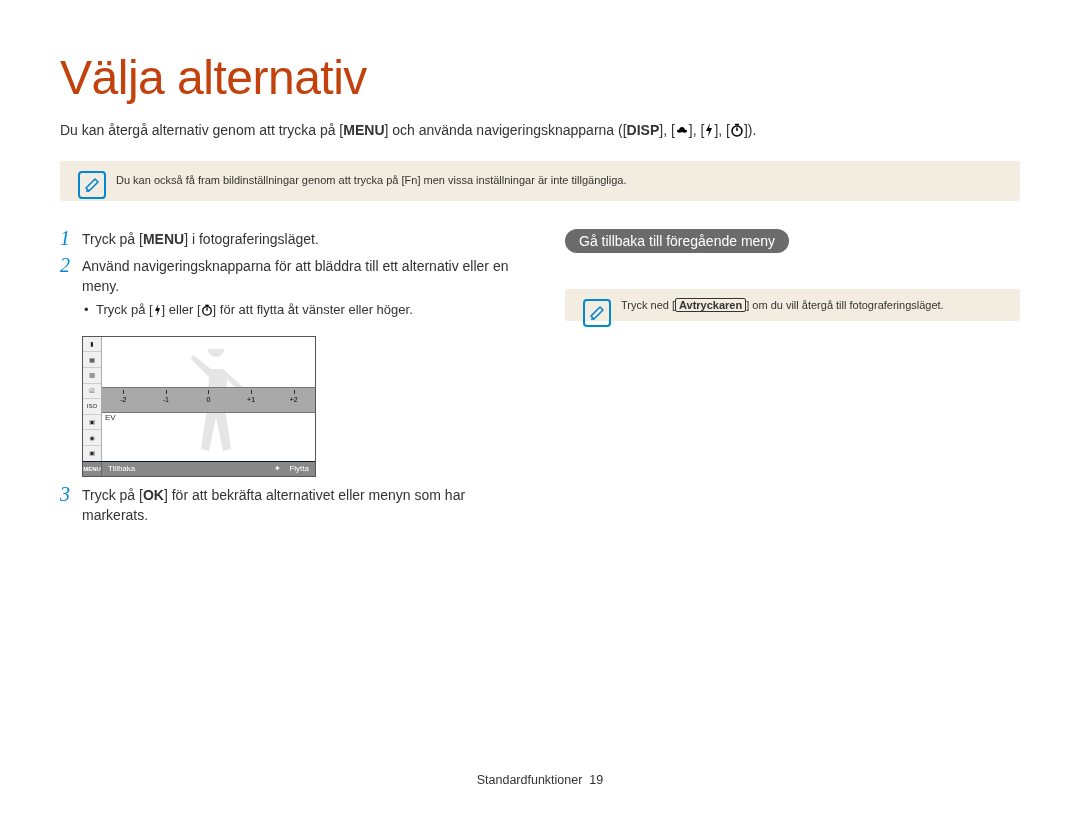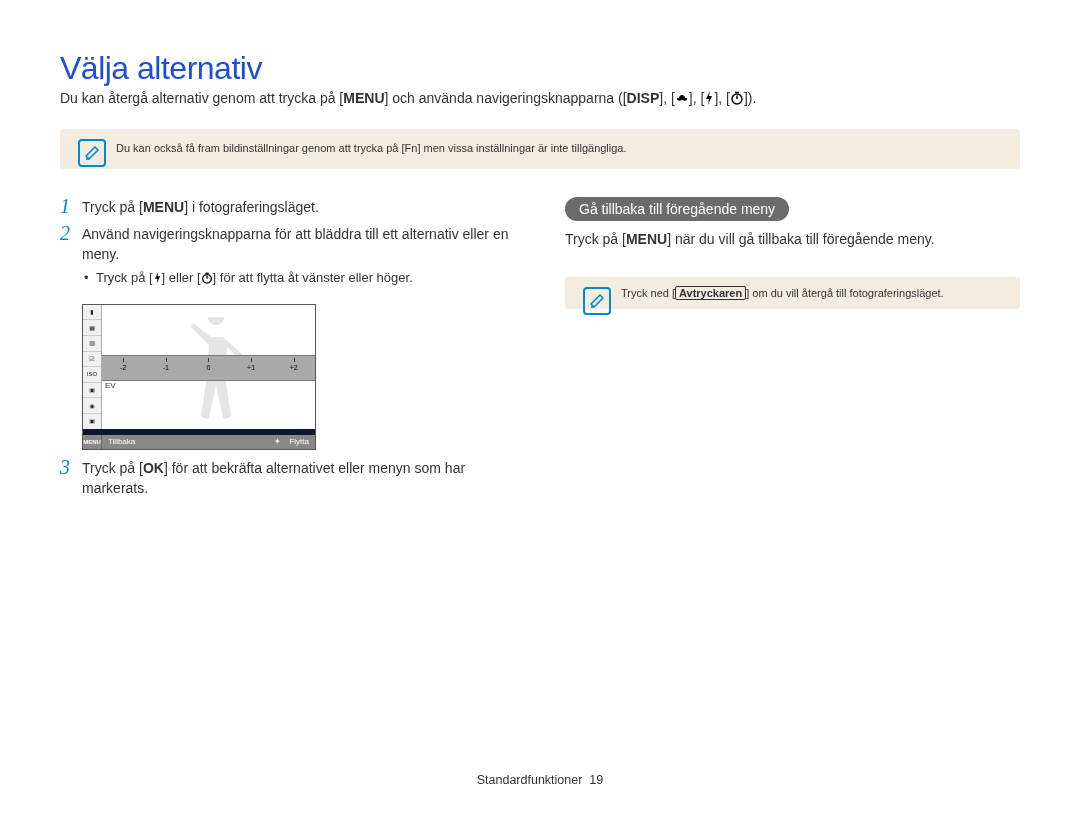--- a/index.html
+++ b/index.html
@@ -9,24 +9,24 @@
     height: 815px;
     position: relative;
     font-family: Arial, Helvetica, sans-serif;
     color: #333;
     font-size: 14px;
   }
   .page {
     padding: 50px 60px 40px 60px;
   }
   .title {
-    color: #1d4ed8;
-    font-size: 32px;
+    color: #c2410c;
+    font-size: 48px;
     font-weight: normal;
-    margin: 0 0 2px 0;
+    margin: 0 0 16px 0;
     letter-spacing: -0.5px;
   }
   .intro {
     color: #333;
     font-size: 14px;
     margin-bottom: 22px;
     line-height: 1.3;
   }
   .intro .btnlabel, .body-text .btnlabel, .sub-text .btnlabel,
   .right-text .btnlabel, .right-note-text .btnlabel {
@@ -176,21 +176,21 @@
     font-size: 8px;
     color: #333;
   }
   .preview-footer {
     background: #888;
     color: #fff;
     font-size: 8px;
     display: flex;
     height: 14px;
     align-items: center;
-    border-top: 6px solid #0f172a;
+    border-top: 1px solid #0f172a;
   }
   .pf-left {
     width: 18px;
     text-align: center;
     font-weight: bold;
     font-size: 6px;
     border-right: 1px solid #666;
     height:100%;
     display:flex;align-items:center;justify-content:center;
   }
@@ -346,23 +346,20 @@
         <div class="step-num">3</div>
         <div class="step-body body-text">
           <span>Tryck på [</span><span class="btnlabel">OK</span><span>] för att bekräfta alternativet eller menyn som har markerats.</span>
         </div>
       </div>
 
     </div>
 
     <div class="col">
       <div class="pill-heading">Gå tillbaka till föregående meny</div>
-      <div class="right-text">
-        <span>Tryck på [</span><span class="btnlabel">MENU</span><span>] när du vill gå tillbaka till föregående meny.</span>
-      </div>
       <div class="right-note">
         <div class="note-icon">
           <svg viewBox="0 0 16 16">
               <path d="M2 11 L11 2 L14 5 L5 14 Z" fill="none" stroke="#0088d1" stroke-width="1.6" stroke-linejoin="round"></path>
               <line x1="2" y1="14" x2="5" y2="14" stroke="#0088d1" stroke-width="1.6"></line>
             </svg>
         </div>
         <span class="right-note-text">
           <span>Tryck ned [</span><b class="framed">Avtryckaren</b><span>] om du vill återgå till fotograferingsläget.</span>
         </span>

